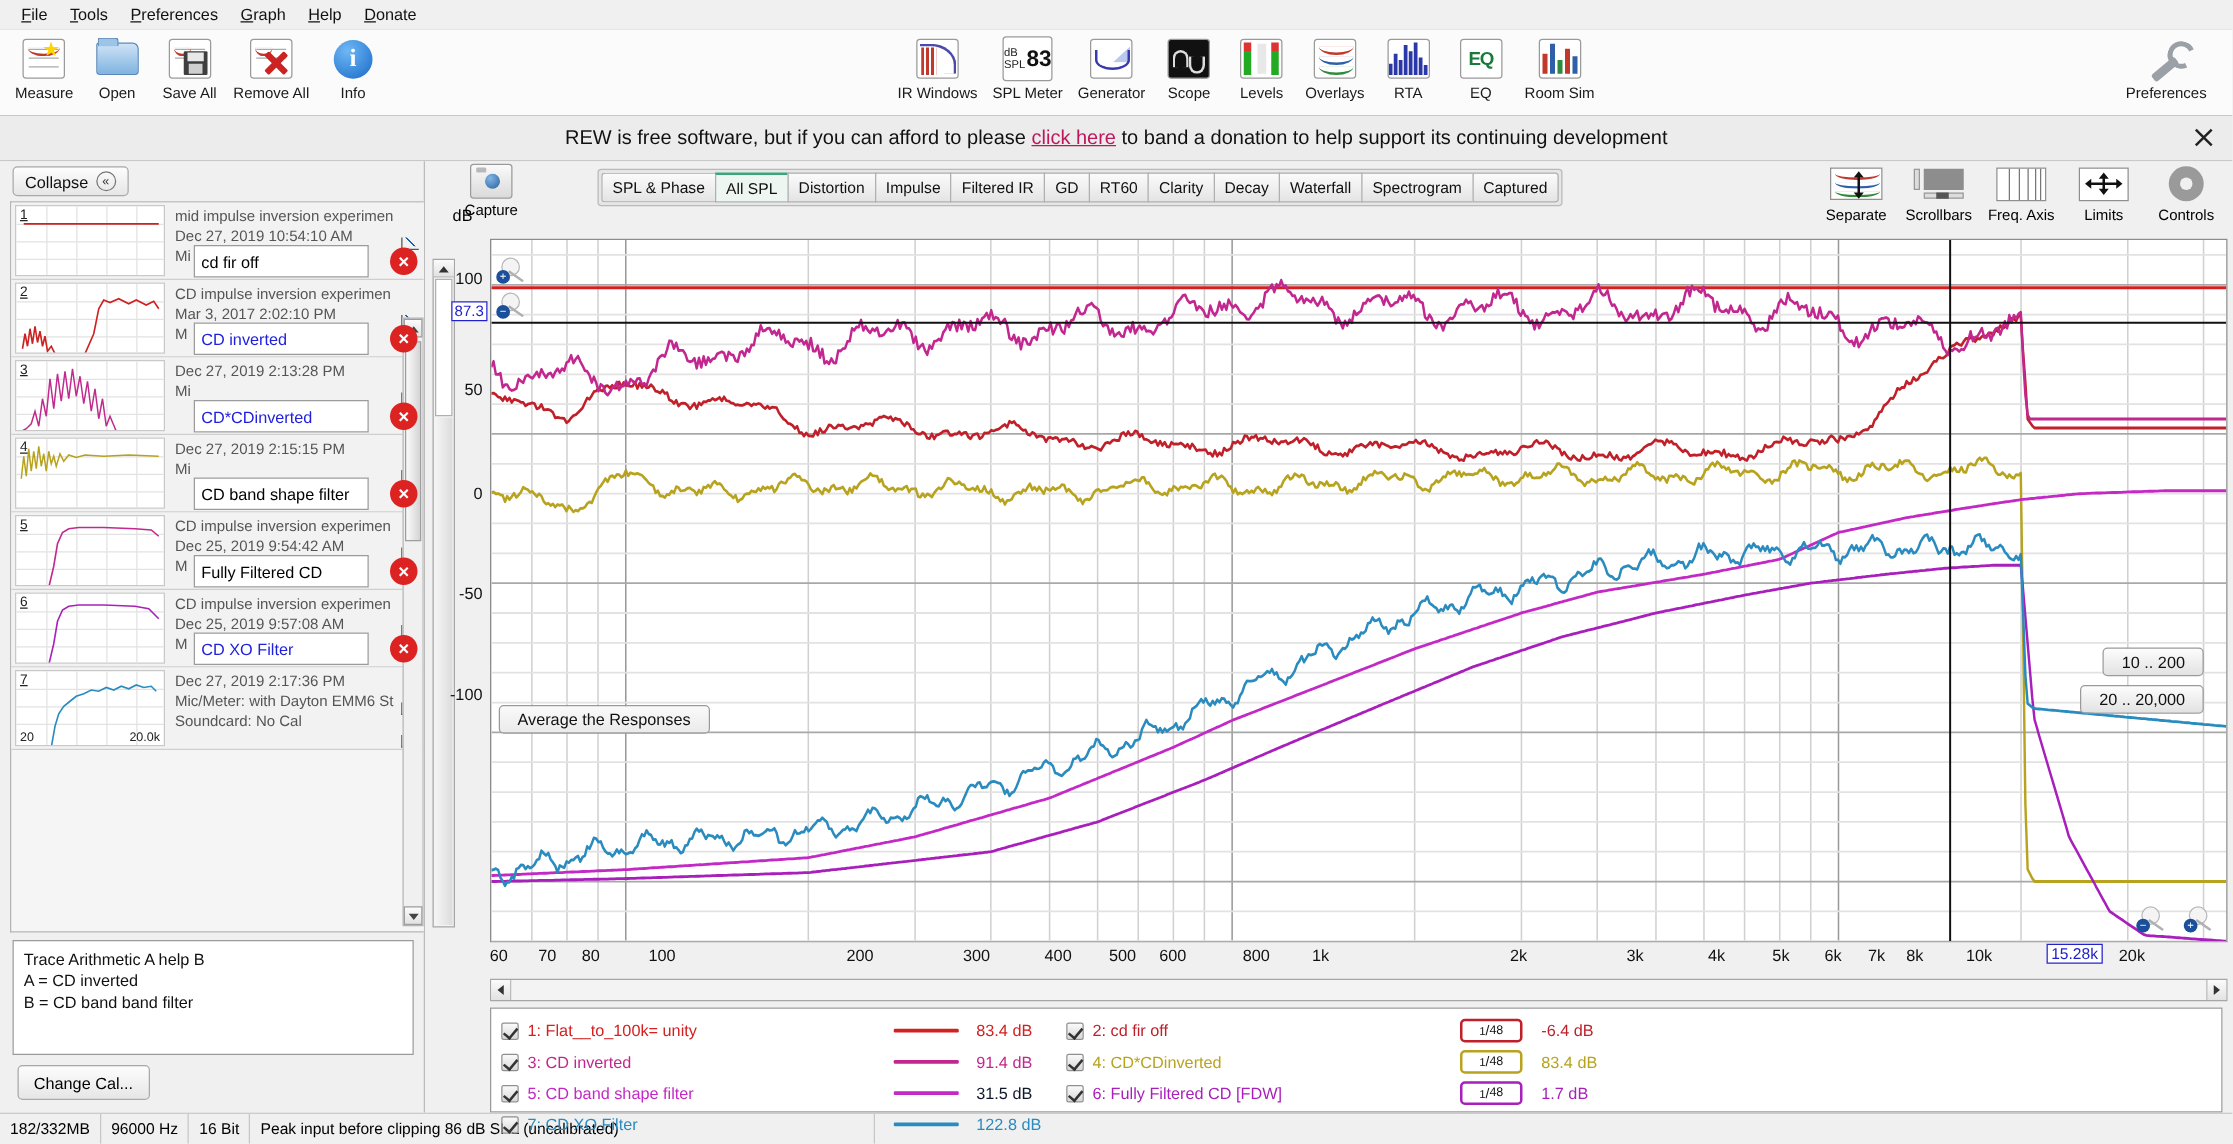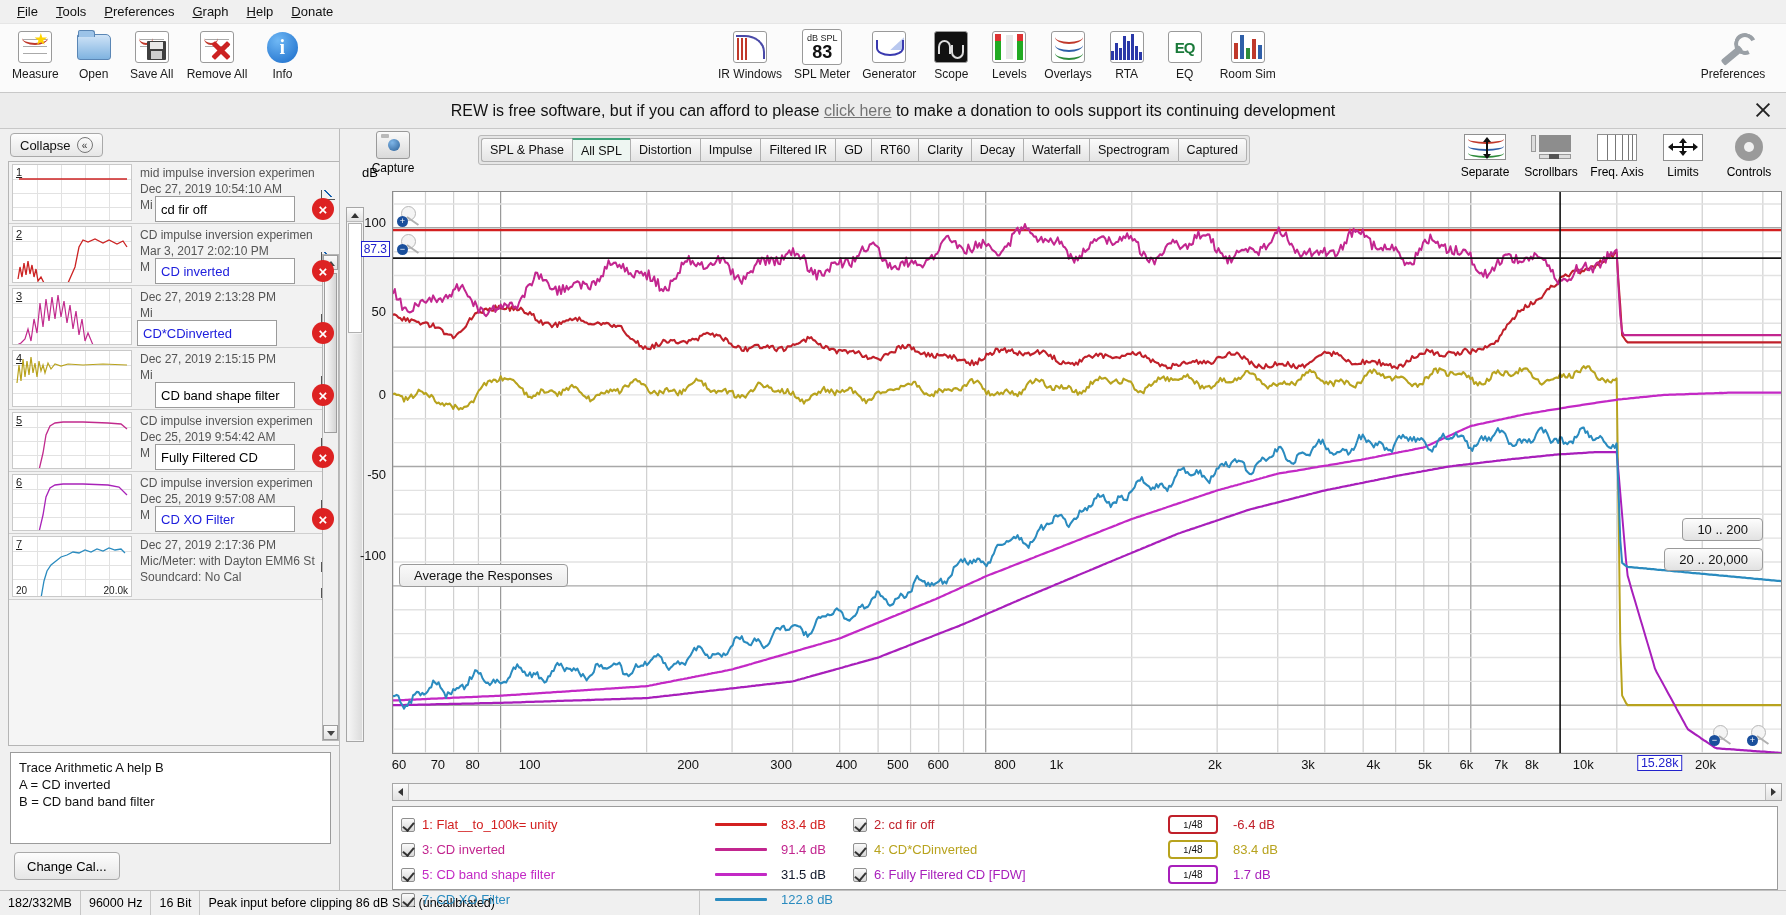--- a/index.html
+++ b/index.html
@@ -66,21 +66,21 @@
   .ic-x:before { transform:rotate(45deg); } .ic-x:after { transform:rotate(-45deg); }
   .ic-info { width:31px; height:31px; border-radius:50%; background:radial-gradient(circle at 35% 28%,#6fb8f5,#1769c8);
              color:#fff; font-weight:bold; font-size:20px; display:flex; align-items:center; justify-content:center;
              font-family:"Liberation Serif", serif; }
   .ic-irw { background:#fff; }
   .ic-irw .curve { position:absolute; left:2px; top:3px; width:29px; height:24px;
         border-top:2px solid #4a4aa8; border-right:2px solid #4a4aa8; border-radius:0 70% 0 0; }
   .ic-irw .spk { position:absolute; left:3px; bottom:2px; width:12px; height:22px;
         background:repeating-linear-gradient(90deg,#c0392b 0 2px,transparent 2px 4px); }
   .ic-spl { border:1px solid #9a9a9a; background:#fff; border-radius:3px; width:40px; height:36px;
-            display:flex; flex-direction:column; align-items:center; justify-content:center; }
+            display:flex; flex-direction:row; align-items:center; justify-content:center; }
   .ic-spl .u { font-size:9px; color:#222; line-height:9px; }
   .ic-spl .v { font-size:18px; font-weight:bold; color:#111; line-height:18px; }
   .ic-gen .sine { position:absolute; left:3px; top:8px; width:28px; height:16px;
             border:2px solid #3a3ab0; border-top:none; border-radius:0 0 60% 60%; }
   .ic-gen .sine2 { position:absolute; left:17px; top:5px; width:14px; height:13px;
             background:#b9c8ef; clip-path:polygon(0 100%,100% 0,100% 100%); }
   .ic-scope { background:#111; }
   .ic-scope .s { position:absolute; left:3px; top:8px; width:13px; height:14px; border:2px solid #ddd;
             border-bottom:none; border-radius:50% 50% 0 0; }
   .ic-scope .s2 { position:absolute; left:16px; top:13px; width:13px; height:14px; border:2px solid #ddd;
@@ -98,21 +98,21 @@
   .ic-wrench { width:34px; height:34px; position:relative; }
   .ic-wrench:before { content:""; position:absolute; left:4px; top:22px; width:24px; height:7px;
         background:#9aa0a6; transform:rotate(-40deg); border-radius:2px; }
   .ic-wrench:after { content:""; position:absolute; left:18px; top:3px; width:14px; height:14px;
         border:4px solid #9aa0a6; border-radius:50%; border-right-color:transparent; transform:rotate(20deg); }
 
   
   .banner { height:36px; background:#ececec; flex:0 0 36px; display:flex; align-items:center;
             justify-content:center; position:relative; border-bottom:1px solid #c8c8c8; }
   .banner-text { font-size:16px; color:#111; }
-  .banner-text a { color:#737373; text-decoration:underline; }
+  .banner-text a { color:#be185d; text-decoration:underline; }
   .banner-close { position:absolute; right:14px; top:8px; width:18px; height:18px; }
   .banner-close:before, .banner-close:after { content:""; position:absolute; left:0; top:8px;
             width:18px; height:2px; background:#222; }
   .banner-close:before { transform:rotate(45deg); } .banner-close:after { transform:rotate(-45deg); }
 
   
   .body { flex:1 1 auto; display:flex; min-height:0; background:#f0f0f0; }
 
   
   .leftpanel { width:340px; flex:0 0 340px; background:#f0f0f0; position:relative;
@@ -454,21 +454,21 @@
       <div class="tool" style="min-width:90px">
         <div class="ic">
             <div class="ic-wrench"></div>
           </div>
         <div class="lb">Preferences</div>
       </div>
     </div>
   </div>
 
   <div class="banner">
-    <div class="banner-text"><span>REW is free software, but if you can afford to please </span><a href="#">click here</a><span> to make a donation to ools support its continuing development</span></div>
+    <div class="banner-text"><span>REW is free software, but if you can afford to please </span><a href="#">click here</a><span> to band a donation to help support its continuing development</span></div>
     <div class="banner-close"></div>
   </div>
 
   <div class="body">
 
     <div class="leftpanel">
       <div class="collapse-row">
         <div class="collapse-btn">
           <span>Collapse</span>
           <span class="cc">«</span>
@@ -649,21 +649,21 @@
             <span class="mini-ic" style="margin-top:12px"></span>
           </div>
         </div>
 
         <div class="namebox" style="left:146px; top:34px;">cd fir off</div>
         <div class="delbtn" style="left:303px; top:36px;">×</div>
 
         <div class="namebox blue" style="left:146px; top:96px;">CD inverted</div>
         <div class="delbtn" style="left:303px; top:98px;">×</div>
 
-        <div class="namebox blue" style="left:128px; top:158px;text-align:right;">CD*CDinverted</div>
+        <div class="namebox blue" style="left:146px; top:158px;text-align:right;">CD*CDinverted</div>
         <div class="delbtn" style="left:303px; top:160px;">×</div>
 
         <div class="namebox" style="left:146px; top:220px;">CD band shape filter</div>
         <div class="delbtn" style="left:303px; top:222px;">×</div>
 
         <div class="namebox" style="left:146px; top:282px;">Fully Filtered CD</div>
         <div class="delbtn" style="left:303px; top:284px;">×</div>
 
         <div class="namebox blue" style="left:146px; top:344px;">CD XO Filter</div>
         <div class="delbtn" style="left:303px; top:346px;">×</div>

